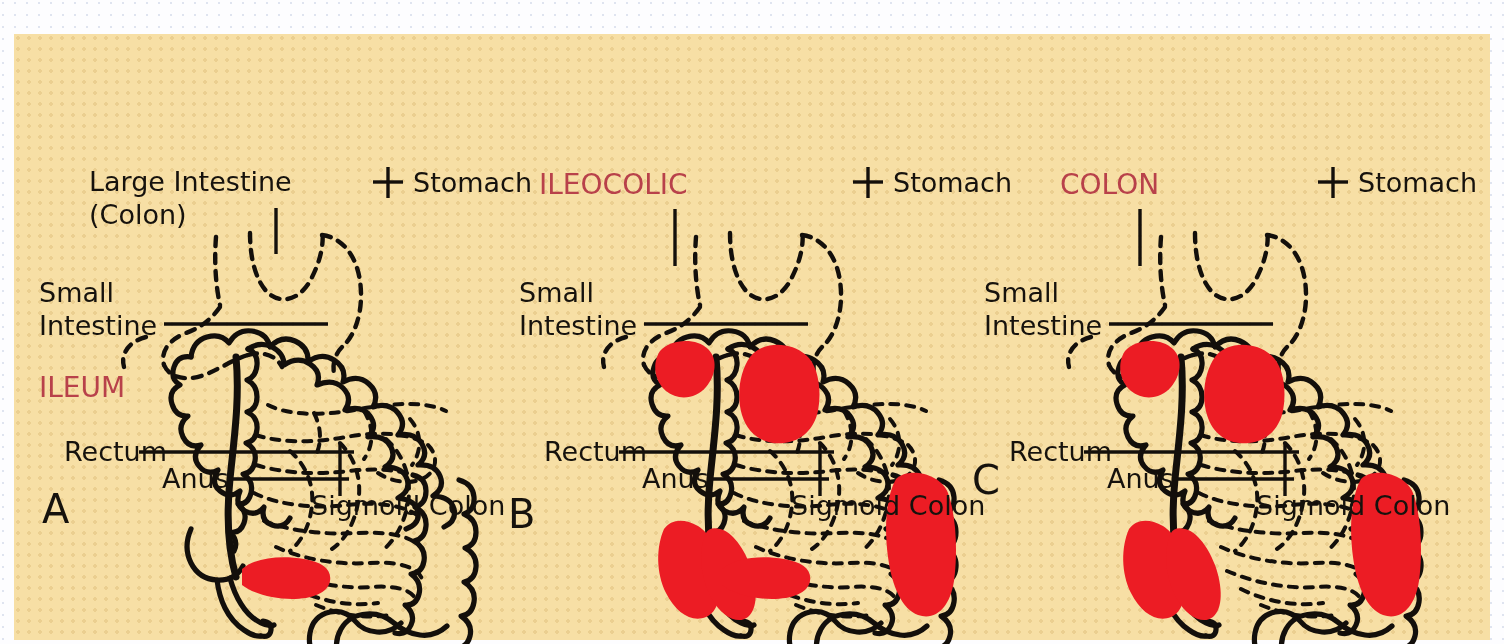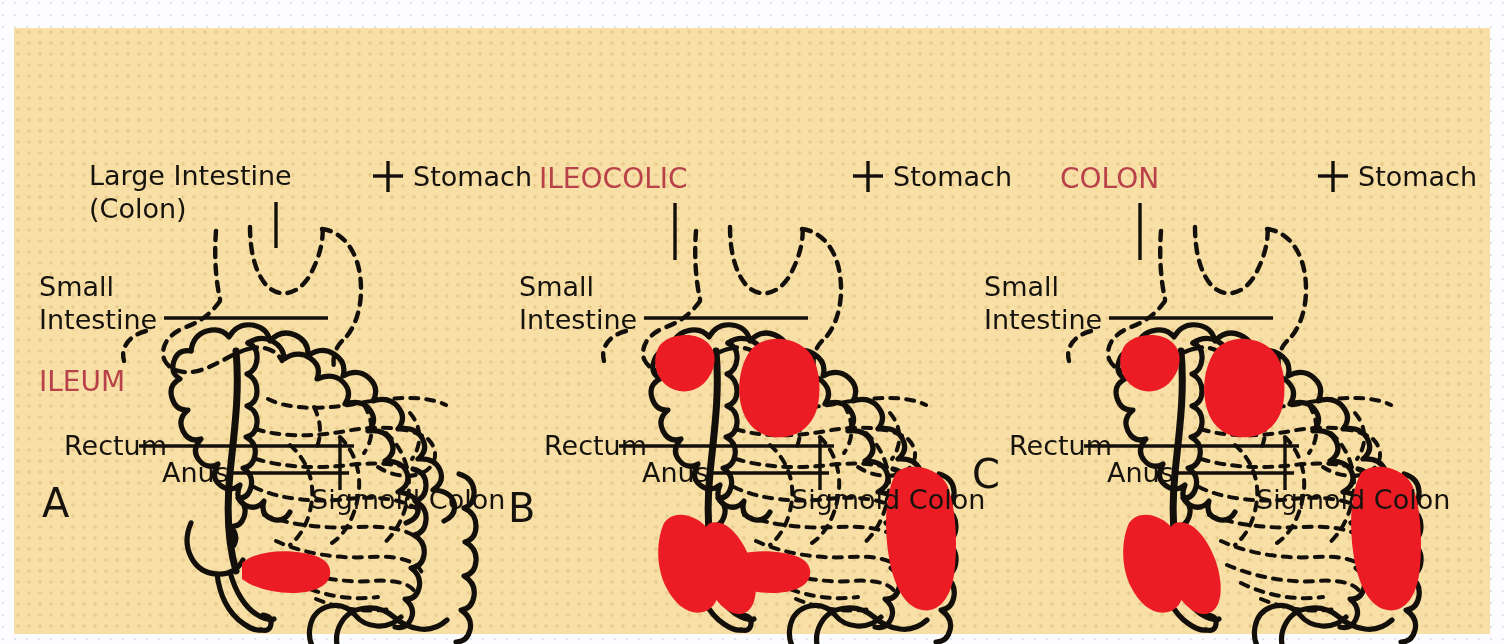--- a/index.html
+++ b/index.html
@@ -14,21 +14,21 @@
     background-color: #fdfdff;
     background-image:
       radial-gradient(circle at 3px 3px, #dfe4f0 1.1px, transparent 1.3px);
     background-size: 12px 12px;
     overflow: hidden;
     font-family: "DejaVu Sans", sans-serif;
   }
   #figure-panel {
     position: absolute;
     left: 14px;
-    top: 28px;
+    top: 34px;
     width: 1476px;
     height: 606px;
     background-color: #f7dfa5;
     background-image:
       radial-gradient(circle at 4px 4px, rgba(226,193,128,0.55) 1.6px, transparent 1.9px);
     background-size: 11px 11px;
   }
   svg.diagram {
     position: absolute;
     left: 0;

